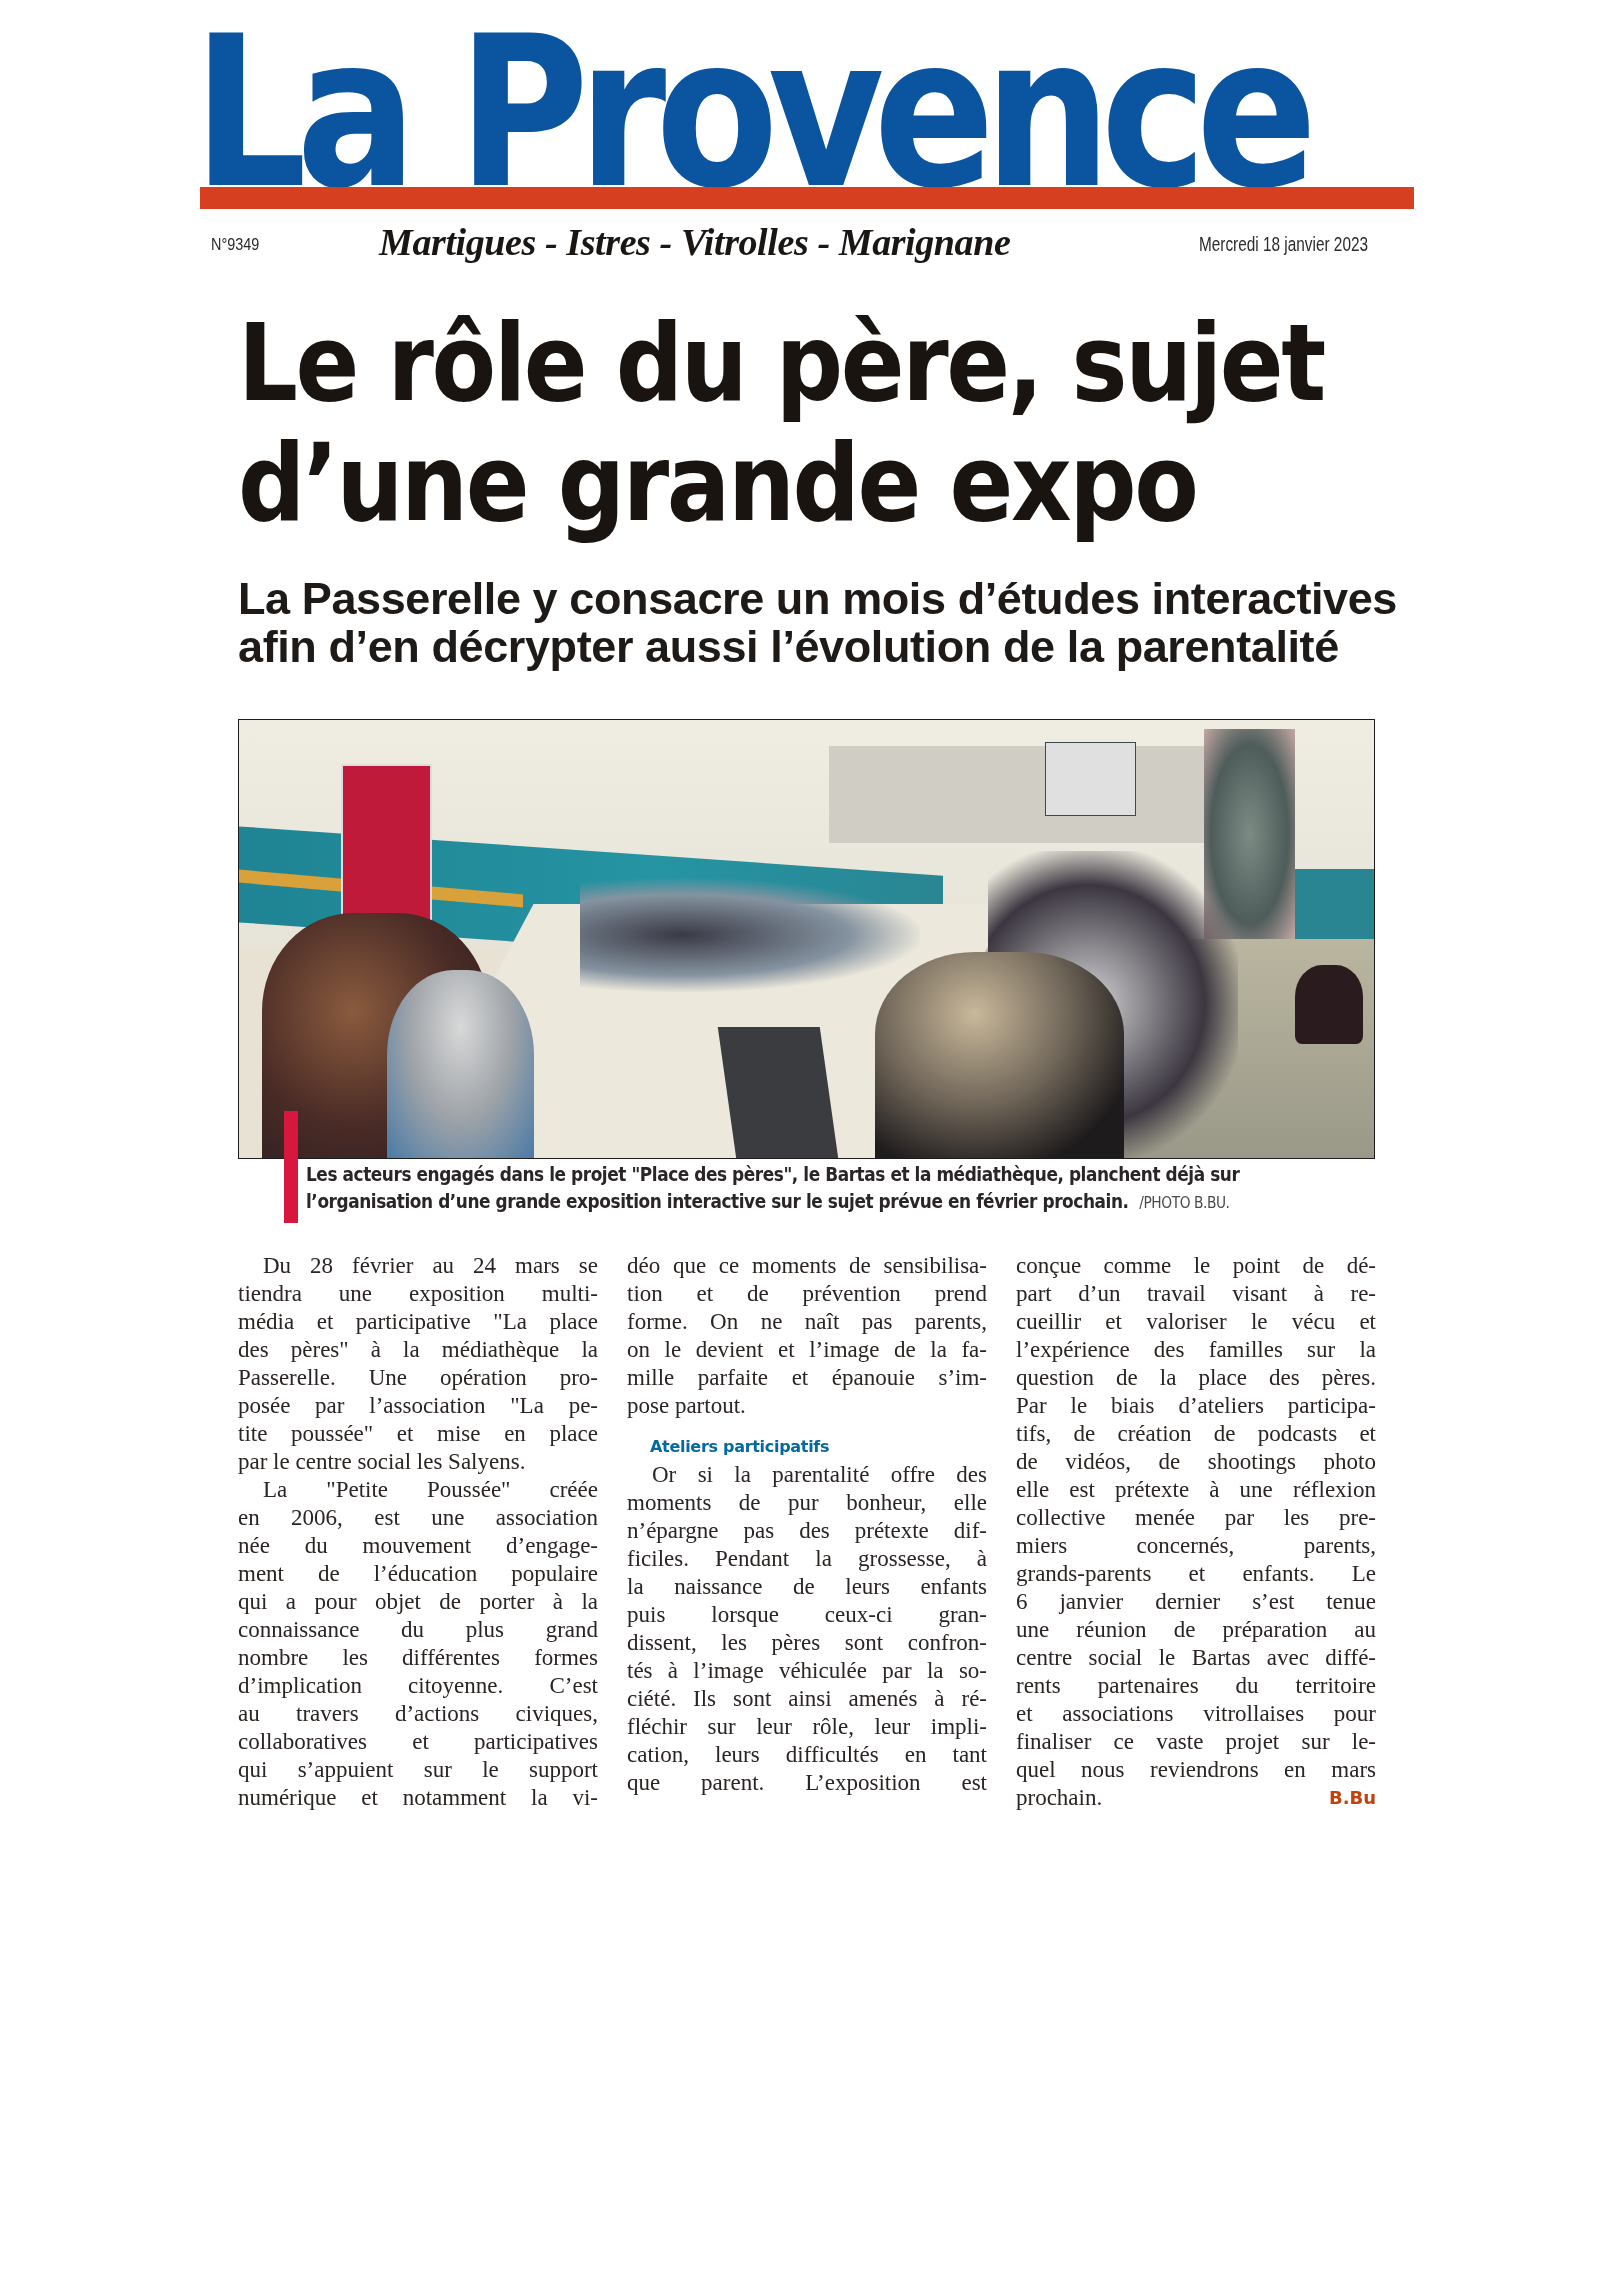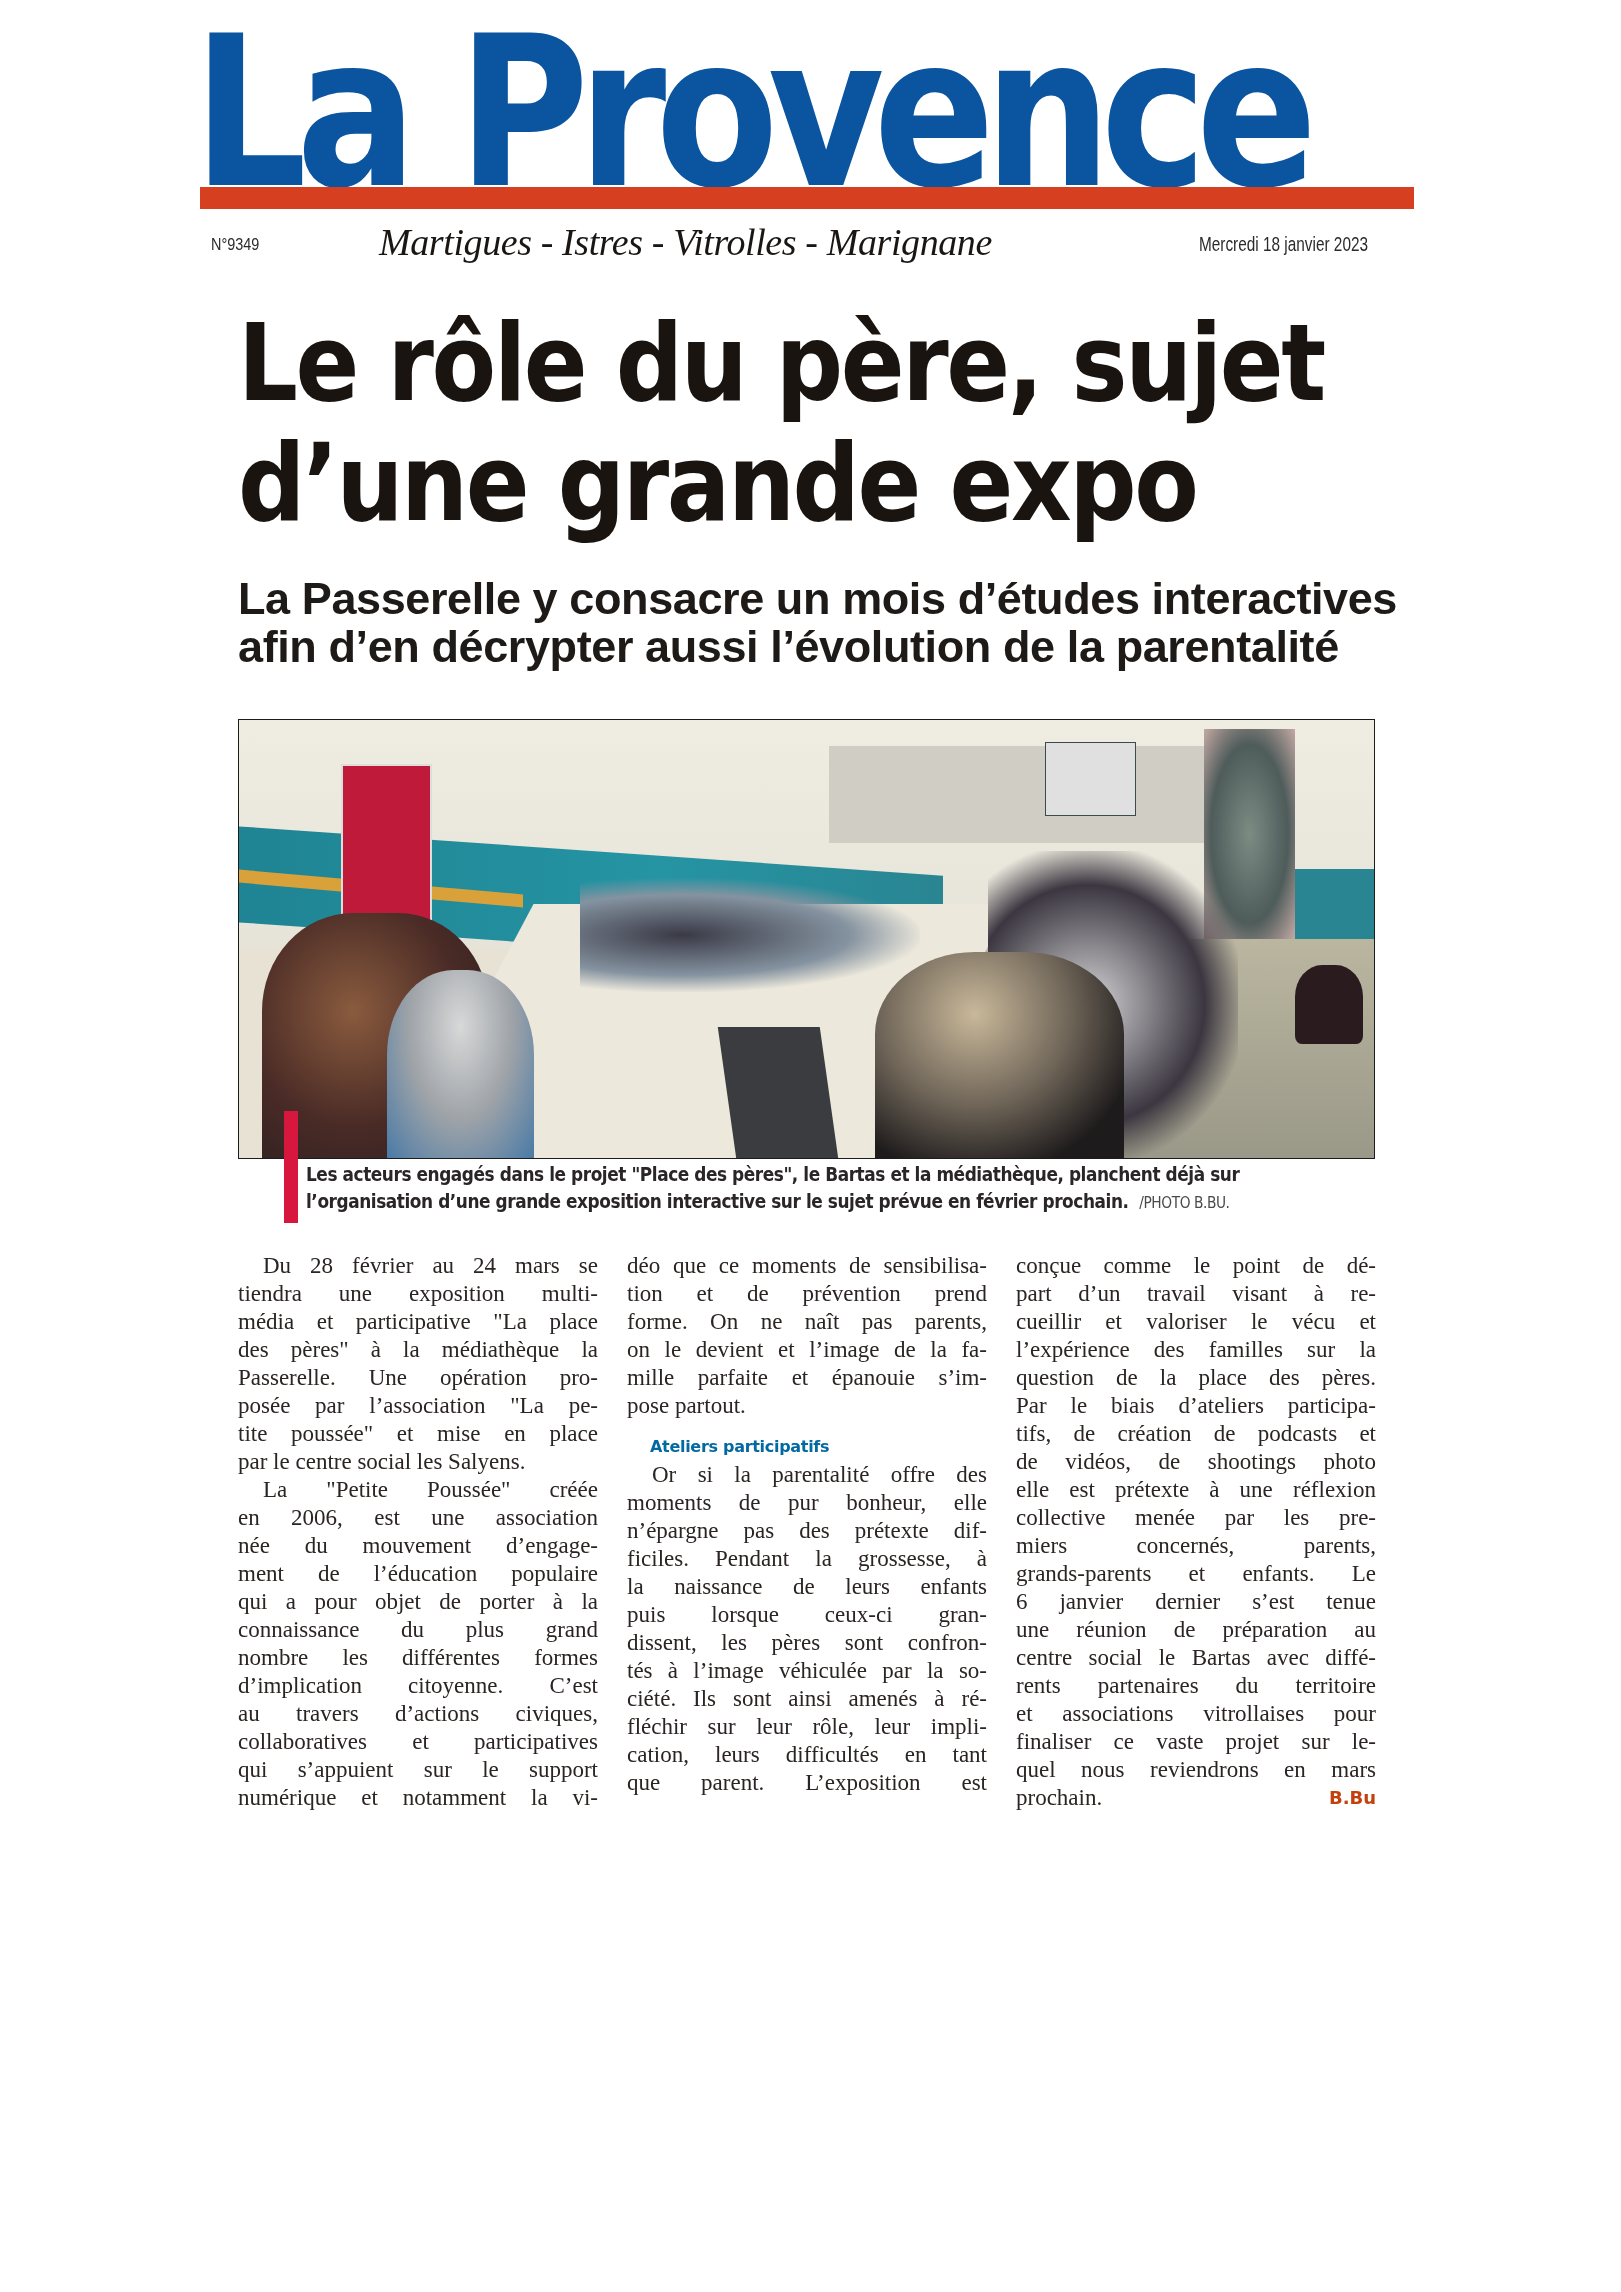--- a/index.html
+++ b/index.html
@@ -23,21 +23,21 @@
     }
 
     .issue-line { position: absolute; top: 222px; left: 200px; width: 1220px; height: 45px; }
     .issue-number {
       position: absolute; left: 10.7px; top: 12.5px;
       font-family: "Liberation Sans", sans-serif; font-size: 17px; color: #2b2b2b;
       transform: scaleX(0.85); transform-origin: left top;
     }
     .edition-cities {
       position: absolute; left: 179px; top: -1.8px;
-      font-family: "Liberation Serif", serif; font-style: italic; font-weight: normal;
+      font-family: "Liberation Serif", serif; font-style: italic; font-weight: bold;
       font-size: 38px; color: #1a1614; white-space: nowrap; letter-spacing: -0.4px;
     }
     .issue-date {
       position: absolute; left: 999px; top: 10.7px;
       font-family: "Liberation Sans", sans-serif; font-size: 19.7px; color: #2b2b2b;
       white-space: nowrap; transform: scaleX(0.78); transform-origin: left top;
     }
 
     
     .headline {

